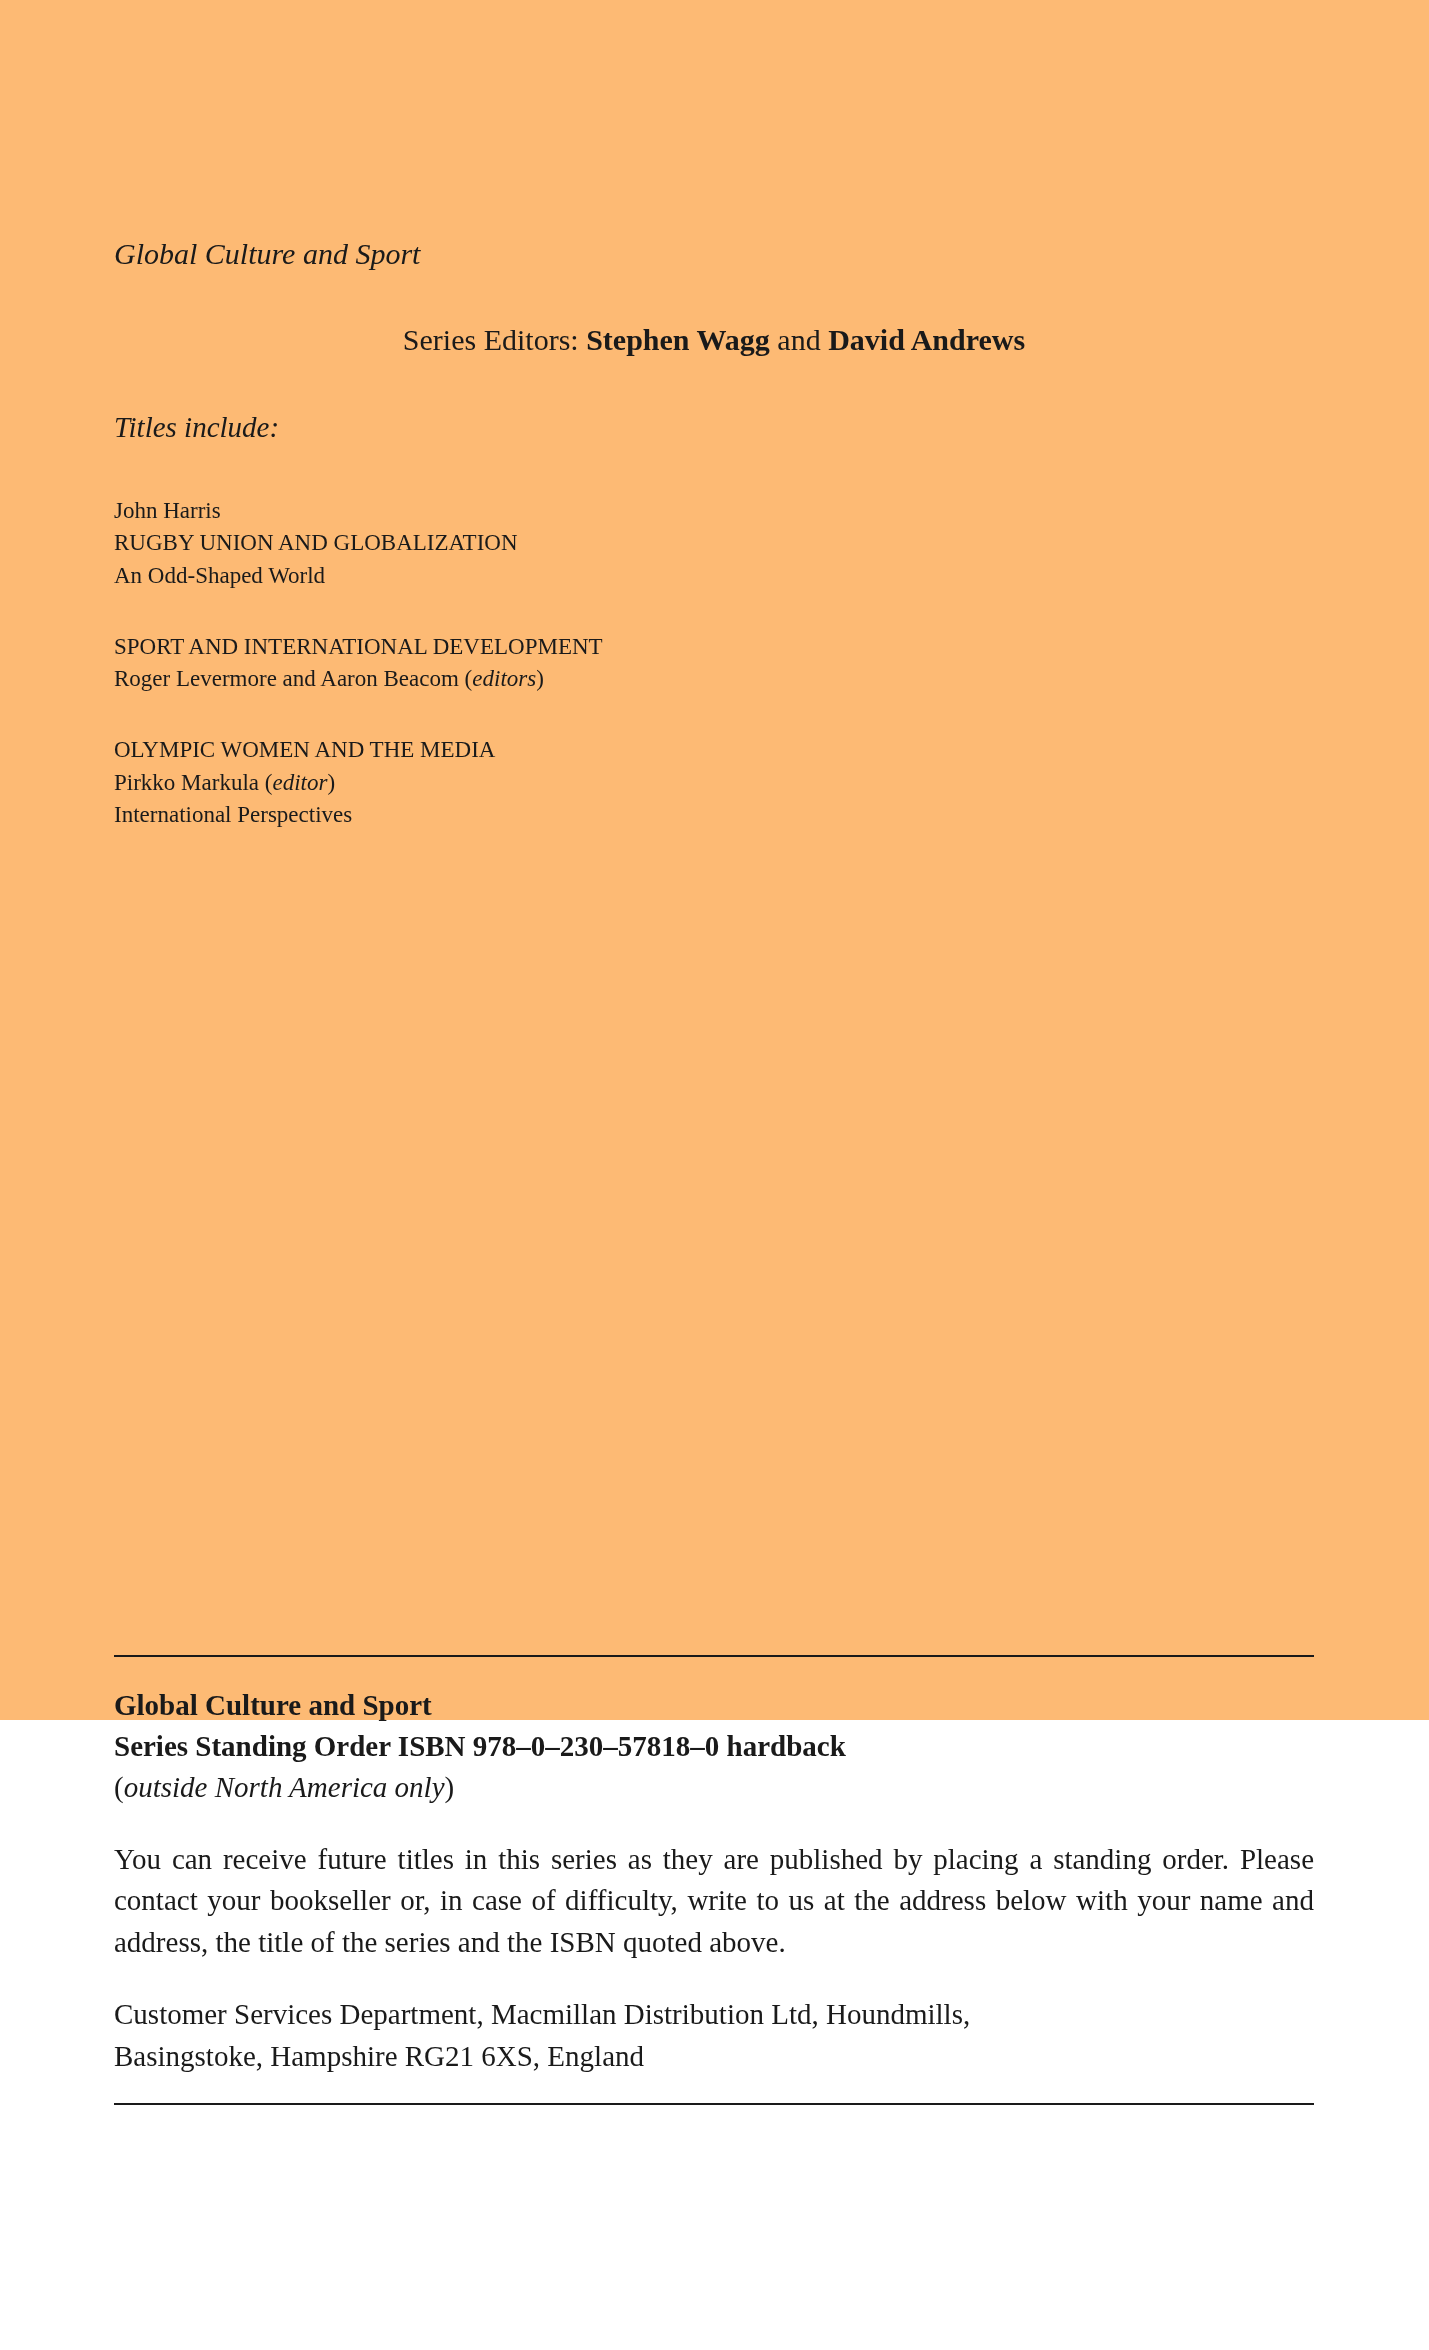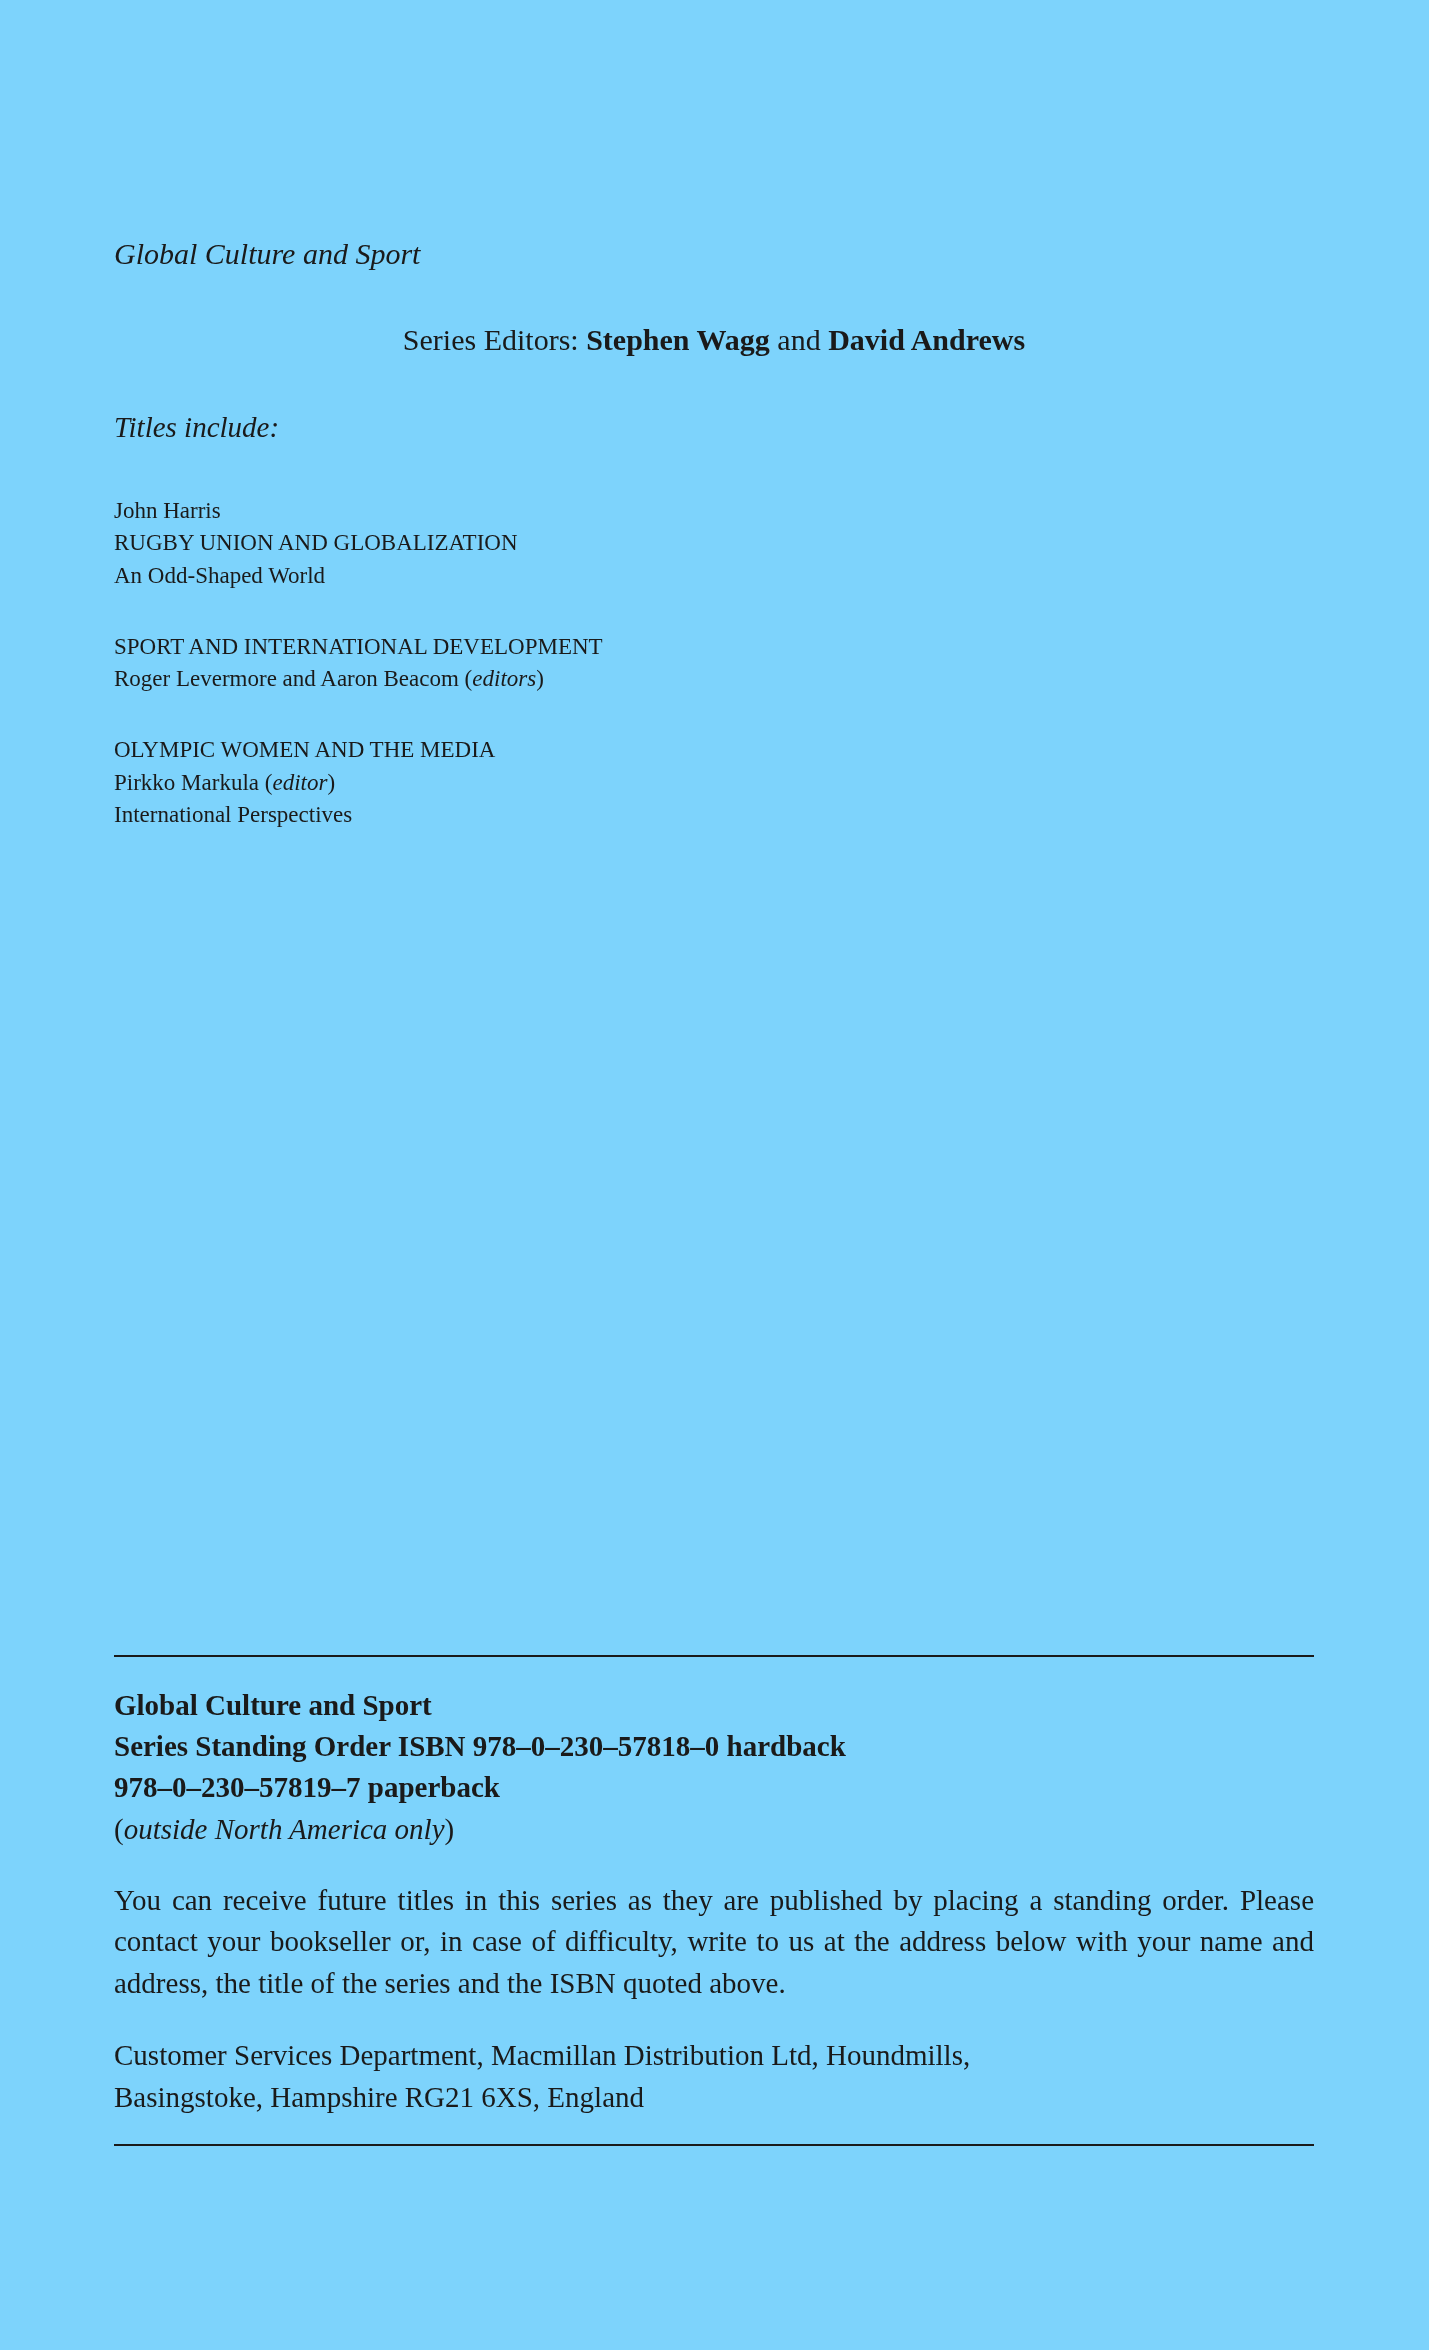--- a/index.html
+++ b/index.html
@@ -12,22 +12,22 @@
     height: 2350px;
     position: relative;
     font-family: "Liberation Serif", serif;
     color: #1a1a1a;
   }
   .page {
     position: absolute;
     left: 0;
     top: 0;
     width: 1429px;
-    height: 2350px;
-    background: #7dd3fc;
+    height: 1720px;
+    background: #fdba74;
   }
   .content {
     position: absolute;
     left: 114px;
     top: 236px;
     width: 1200px;
   }
 
   .series-title {
     font-style: italic;
@@ -134,21 +134,20 @@
     </div>
 
   </div>
 
   <div class="bottom-block">
     <hr class="rule rule-top">
 
     <div class="standing-order">
       <div>Global Culture and Sport</div>
       <div>Series Standing Order ISBN 978–0–230–57818–0 hardback</div>
-      <div>978–0–230–57819–7 paperback</div>
       <div class="paren"><span>(</span><span class="italic-note">outside North America only</span><span>)</span></div>
     </div>
 
     <div class="para">You can receive future titles in this series as they are published by placing a standing order. Please contact your bookseller or, in case of difficulty, write to us at the address below with your name and address, the title of the series and the ISBN quoted above.</div>
 
     <div class="address">
       <div>Customer Services Department, Macmillan Distribution Ltd, Houndmills,</div>
       <div>Basingstoke, Hampshire RG21 6XS, England</div>
     </div>
 

